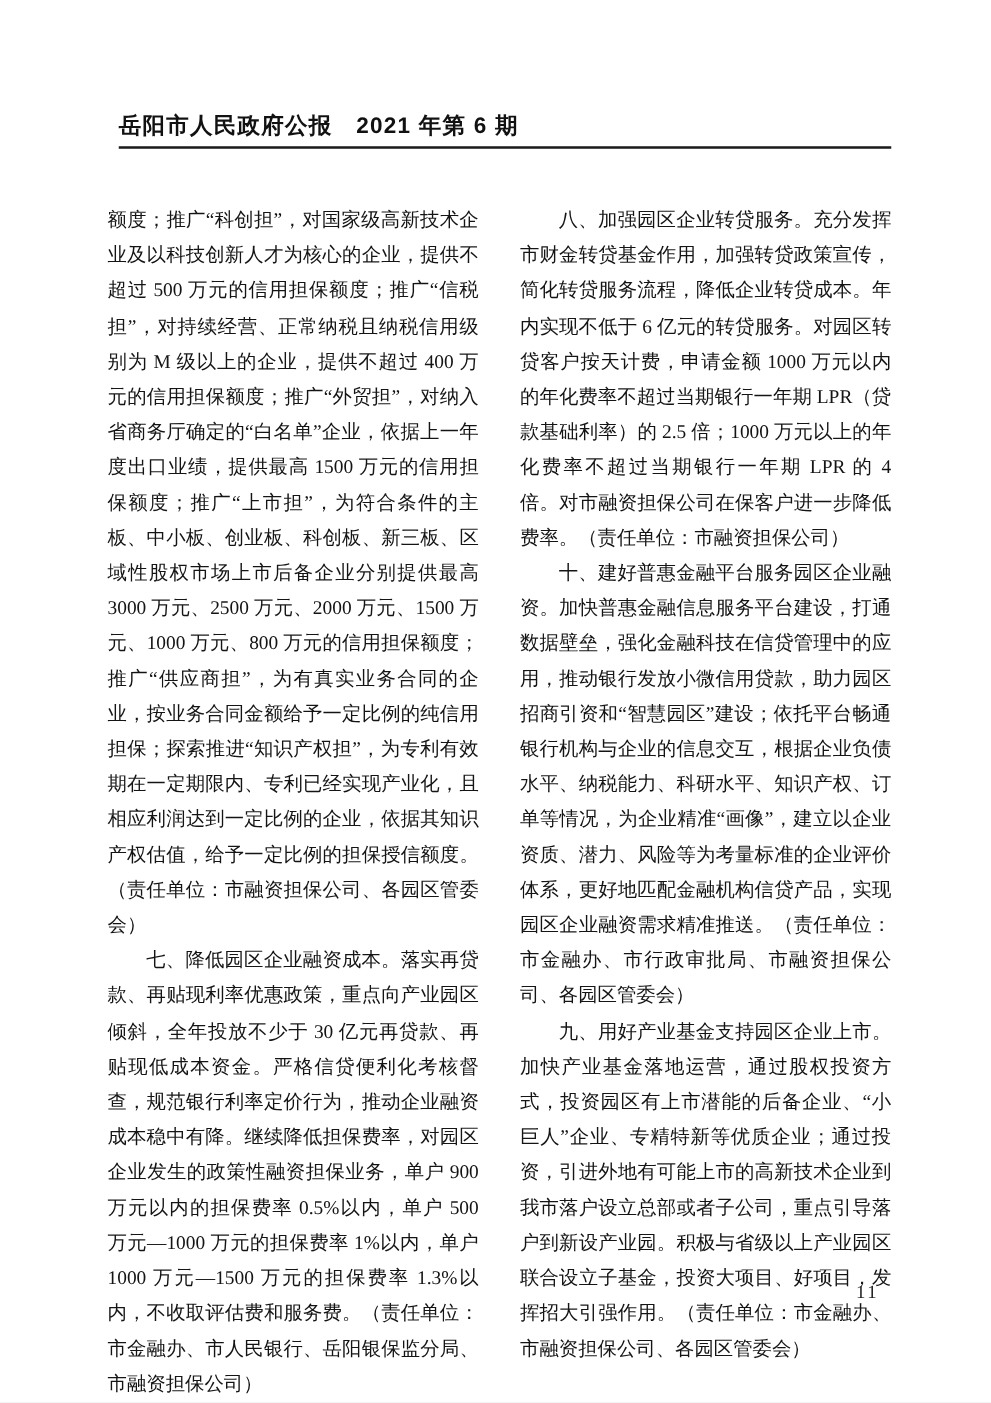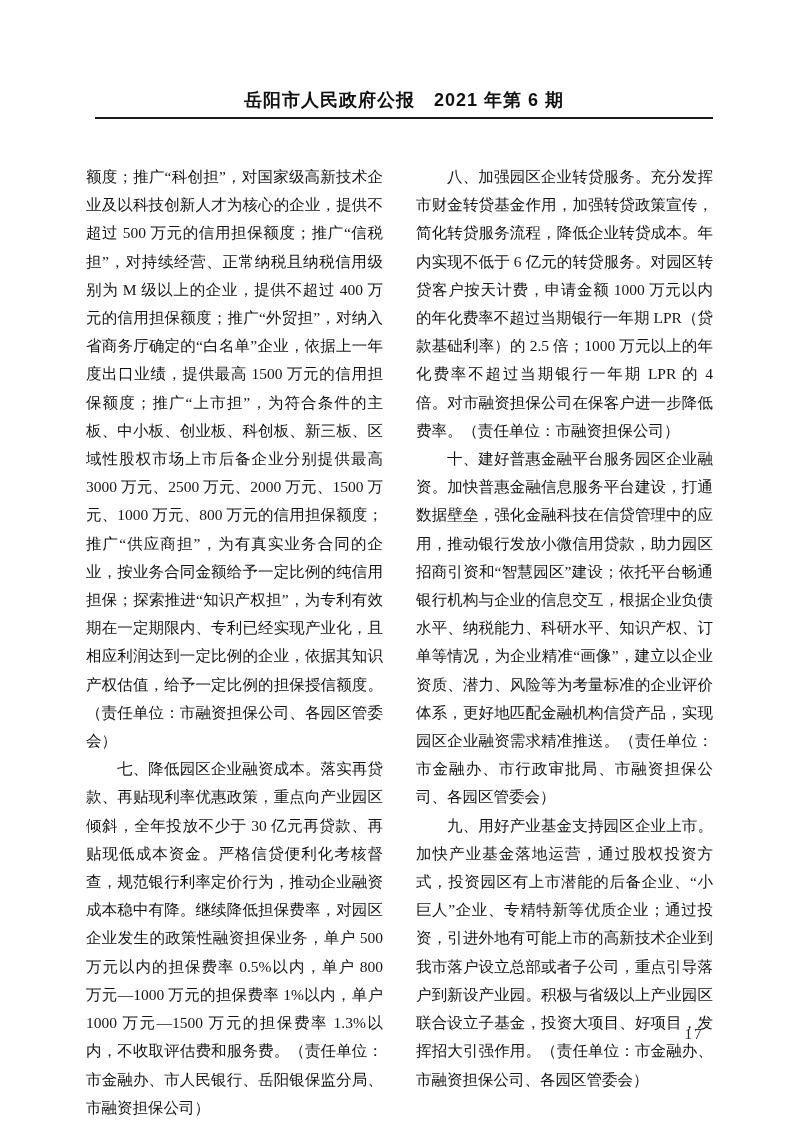--- a/index.html
+++ b/index.html
@@ -14,21 +14,21 @@
     background: #ffffff;
     overflow: hidden;
   }
 
   
   .header-title {
     position: absolute;
     top: 88px;
     left: 95px;
     width: 618px;
-    text-align: center;
+    text-align: left;
     font-family: "Liberation Sans", "DejaVu Sans", sans-serif;
     font-weight: bold;
     font-size: 18px;
     letter-spacing: 1px;
     color: #111111;
     white-space: nowrap;
   }
   .header-rule {
     position: absolute;
     top: 117px;
@@ -72,24 +72,24 @@
 <body>
 
 <div class="page">
 
   <div class="header-title">岳阳市人民政府公报　2021 年第 6 期</div>
 
   <div class="header-rule"></div>
 
   <section class="column left">
     <p class="para no-indent">额度；推广“科创担”，对国家级高新技术企业及以科技创新人才为核心的企业，提供不超过 500 万元的信用担保额度；推广“信税担”，对持续经营、正常纳税且纳税信用级别为 M 级以上的企业，提供不超过 400 万元的信用担保额度；推广“外贸担”，对纳入省商务厅确定的“白名单”企业，依据上一年度出口业绩，提供最高 1500 万元的信用担保额度；推广“上市担”，为符合条件的主板、中小板、创业板、科创板、新三板、区域性股权市场上市后备企业分别提供最高 3000 万元、2500 万元、2000 万元、1500 万元、1000 万元、800 万元的信用担保额度；推广“供应商担”，为有真实业务合同的企业，按业务合同金额给予一定比例的纯信用担保；探索推进“知识产权担”，为专利有效期在一定期限内、专利已经实现产业化，且相应利润达到一定比例的企业，依据其知识产权估值，给予一定比例的担保授信额度。（责任单位：市融资担保公司、各园区管委会）</p>
-    <p class="para">七、降低园区企业融资成本。落实再贷款、再贴现利率优惠政策，重点向产业园区倾斜，全年投放不少于 30 亿元再贷款、再贴现低成本资金。严格信贷便利化考核督查，规范银行利率定价行为，推动企业融资成本稳中有降。继续降低担保费率，对园区企业发生的政策性融资担保业务，单户 500 万元以内的担保费率 0.5%以内，单户 800 万元—1000 万元的担保费率 1%以内，单户 1000 万元—1500 万元的担保费率 1.3%以内，不收取评估费和服务费。（责任单位：市金融办、市人民银行、岳阳银保监分局、市融资担保公司）</p>
+    <p class="para">七、降低园区企业融资成本。落实再贷款、再贴现利率优惠政策，重点向产业园区倾斜，全年投放不少于 30 亿元再贷款、再贴现低成本资金。严格信贷便利化考核督查，规范银行利率定价行为，推动企业融资成本稳中有降。继续降低担保费率，对园区企业发生的政策性融资担保业务，单户 900 万元以内的担保费率 0.5%以内，单户 500 万元—1000 万元的担保费率 1%以内，单户 1000 万元—1500 万元的担保费率 1.3%以内，不收取评估费和服务费。（责任单位：市金融办、市人民银行、岳阳银保监分局、市融资担保公司）</p>
   </section>
 
   <section class="column right">
     <p class="para">八、加强园区企业转贷服务。充分发挥市财金转贷基金作用，加强转贷政策宣传，简化转贷服务流程，降低企业转贷成本。年内实现不低于 6 亿元的转贷服务。对园区转贷客户按天计费，申请金额 1000 万元以内的年化费率不超过当期银行一年期 LPR（贷款基础利率）的 2.5 倍；1000 万元以上的年化费率不超过当期银行一年期 LPR 的 4 倍。对市融资担保公司在保客户进一步降低费率。（责任单位：市融资担保公司）</p>
     <p class="para">十、建好普惠金融平台服务园区企业融资。加快普惠金融信息服务平台建设，打通数据壁垒，强化金融科技在信贷管理中的应用，推动银行发放小微信用贷款，助力园区招商引资和“智慧园区”建设；依托平台畅通银行机构与企业的信息交互，根据企业负债水平、纳税能力、科研水平、知识产权、订单等情况，为企业精准“画像”，建立以企业资质、潜力、风险等为考量标准的企业评价体系，更好地匹配金融机构信贷产品，实现园区企业融资需求精准推送。（责任单位：市金融办、市行政审批局、市融资担保公司、各园区管委会）</p>
     <p class="para">九、用好产业基金支持园区企业上市。加快产业基金落地运营，通过股权投资方式，投资园区有上市潜能的后备企业、“小巨人”企业、专精特新等优质企业；通过投资，引进外地有可能上市的高新技术企业到我市落户设立总部或者子公司，重点引导落户到新设产业园。积极与省级以上产业园区联合设立子基金，投资大项目、好项目，发挥招大引强作用。（责任单位：市金融办、市融资担保公司、各园区管委会）</p>
   </section>
 
-  <div class="page-number">17</div>
+  <div class="page-number">11</div>
 
 </div>
 
 </body></html>

